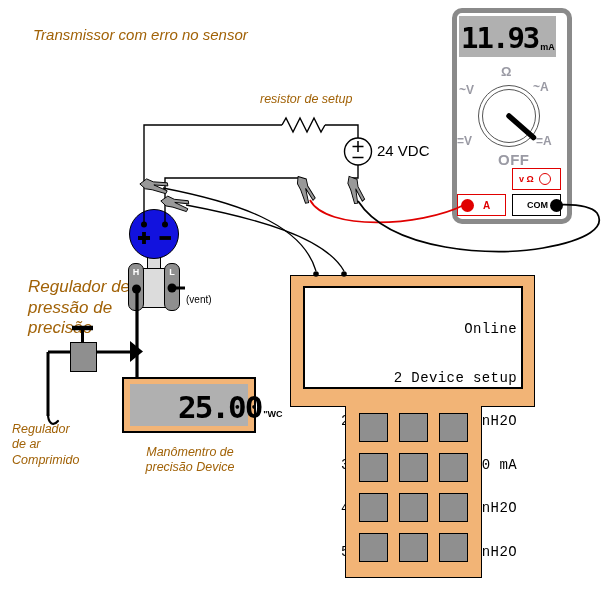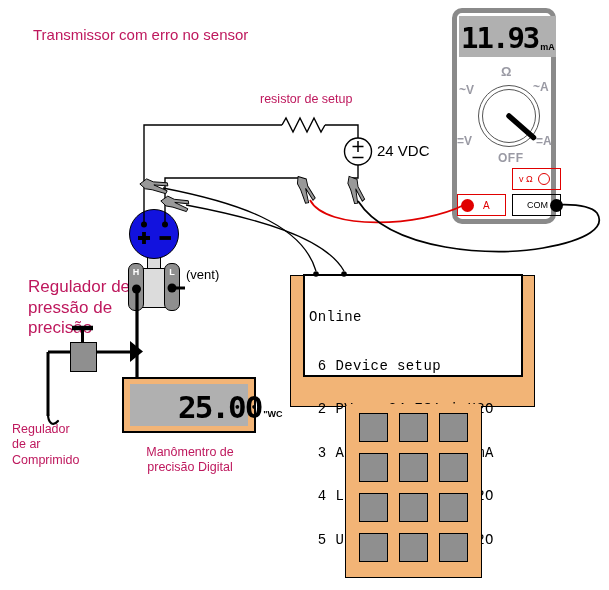--- a/index.html
+++ b/index.html
@@ -4,52 +4,52 @@
 <style>
   :root{
     --transmitter-blue:#1212DE; --device-tan:#F2B476; --lcd-gray:#B0B0B0;
     --key-gray:#8F8F8F; --probe-red:#E00000; --meter-frame:#8A8A8A;
     --dial-gray:#9A9AA4; --body-gray:#DCDCDC;
   }
   *{margin:0;padding:0;box-sizing:border-box;}
   body{background:#fff;font-family:"Liberation Sans",sans-serif;color:#000;}
   #canvas{position:relative;width:609px;height:590px;background:#fff;overflow:hidden;}
   .abs{position:absolute;}
-  .lbl{white-space:pre-line;line-height:1.22;color:#be185d;}
+  .lbl{font-style:italic;white-space:pre-line;line-height:1.22;color:#a16207;}
   svg.overlay{position:absolute;left:0;top:0;z-index:30;pointer-events:none;}
 
   
-  .meter{left:452px;top:8px;width:104px;height:216px;border:5px solid var(--meter-frame);
+  .meter{left:452px;top:8px;width:120px;height:216px;border:5px solid var(--meter-frame);
          border-radius:10px;background:#fff;z-index:4;}
   .meter-display{position:absolute;left:2px;top:3px;width:97px;height:41px;background:var(--lcd-gray);
          display:flex;align-items:flex-end;padding:1px 2px;}
   .seg{font-family:"DejaVu Sans Mono",monospace;font-weight:bold;font-size:29px;letter-spacing:-2px;line-height:36px;}
   .seg-unit{font-size:9px;font-weight:bold;margin-left:2px;margin-bottom:4px;letter-spacing:0;}
   .dial-ring{position:absolute;left:21px;top:72px;width:62px;height:62px;border:1.5px solid #555;border-radius:50%;}
   .dial-ring-inner{position:absolute;left:2.5px;top:2.5px;width:54px;height:54px;border:1px solid #555;border-radius:50%;}
   .dial-lbl{position:absolute;color:var(--dial-gray);font-size:12px;font-weight:bold;}
-  .jack{position:absolute;height:22px;display:flex;align-items:center;font-weight:normal;}
+  .jack{position:absolute;height:22px;display:flex;align-items:center;font-weight:bold;}
   .jack-red{border:1.5px solid var(--probe-red);color:var(--probe-red);}
   .jack-blk{border:1.5px solid #000;color:#000;}
   .plug{width:13px;height:13px;border-radius:50%;flex:0 0 auto;}
 
   
   .flange{background:var(--key-gray);border:1px solid #000;border-radius:7px;width:16px;height:48px;
           color:#fff;font-size:9px;font-weight:bold;text-align:center;padding-top:3px;z-index:6;}
   .xmtr-body{background:var(--body-gray);border:1px solid #000;z-index:5;}
   .xmtr-cell{left:129px;top:209px;width:50px;height:50px;background:var(--transmitter-blue);
              border:1px solid #000;border-radius:50%;z-index:7;}
 
   
   .tanbox{background:var(--device-tan);border:2px solid #000;}
   .lcd{background:var(--lcd-gray);display:flex;align-items:flex-end;padding:0 2px;}
   .hart-head{left:290px;top:275px;width:245px;height:132px;background:var(--device-tan);border:1.5px solid #000;z-index:4;}
-  .hart-screen{left:303px;top:274px;width:220px;height:103px;background:#fff;border:2px solid #000;z-index:5;
+  .hart-screen{left:303px;top:286px;width:220px;height:103px;background:#fff;border:2px solid #000;z-index:5;
                font-family:"Liberation Mono",monospace;font-size:14px;line-height:14.5px;letter-spacing:.4px;
-               padding:5px 4px;white-space:pre;}
+               padding:5px 4px;white-space:pre;text-align:right;}
   .hart-screen .first{margin-bottom:5px;}
   .hart-keypad{left:345px;top:406px;width:137px;height:172px;background:var(--device-tan);
                border:1.5px solid #000;border-top:none;z-index:5;
                display:grid;grid-template-columns:repeat(3,29px);grid-auto-rows:29px;gap:11px;
                padding:7px 0 0 13px;align-content:start;}
   .hart-patch{left:347px;top:404px;width:133px;height:5px;background:var(--device-tan);z-index:6;}
   .key{width:29px;height:29px;background:var(--key-gray);border:1px solid #000;}
   .regulator{left:70px;top:342px;width:27px;height:30px;background:var(--key-gray);border:1px solid #000;z-index:5;}
 </style>
 </head>
@@ -65,21 +65,21 @@
   <div class="abs meter">
     <div class="meter-display">
       <span class="seg">11.93</span>
       <span class="seg-unit">mA</span>
     </div>
     <div class="dial-lbl" style="left:44px;top:51px;font-size:13px;">Ω</div>
     <div class="dial-lbl" style="left:2px;top:70px;">~V</div>
     <div class="dial-lbl" style="left:76px;top:67px;">~A</div>
     <div class="dial-lbl" style="left:0px;top:121px;">=V</div>
     <div class="dial-lbl" style="left:79px;top:121px;">=A</div>
-    <div class="dial-lbl" style="left:41px;top:138px;font-size:12px;letter-spacing:.5px;">OFF</div>
+    <div class="dial-lbl" style="left:41px;top:138px;font-size:15px;letter-spacing:.5px;">OFF</div>
     <div class="dial-ring">
       <div class="dial-ring-inner"></div>
     </div>
     <div class="jack jack-red" style="left:55px;top:155px;width:49px;font-size:9px;padding-left:6px;">
       <span>v Ω</span>
       <span class="plug" style="border:1.5px solid var(--probe-red);margin-left:5px;width:12px;height:12px;"></span>
     </div>
     <div class="jack jack-red" style="left:0px;top:181px;width:49px;font-size:10px;">
       <span class="plug" style="background:var(--probe-red);margin-left:3px;"></span>
       <span style="margin-left:9px;">A</span>
@@ -92,42 +92,42 @@
 
   <div class="abs xmtr-body" style="left:147px;top:257px;width:14px;height:13px;"></div>
   <div class="abs xmtr-body" style="left:140px;top:268px;width:29px;height:40px;"></div>
   <div class="abs flange" style="left:128px;top:263px;">
     <span>H</span>
   </div>
   <div class="abs flange" style="left:164px;top:263px;">
     <span>L</span>
   </div>
   <div class="abs xmtr-cell"></div>
-  <div class="abs" style="left:186px;top:267px;font-size:13px;z-index:6;">(vent)</div>
+  <div class="abs" style="left:186px;top:294px;font-size:10px;z-index:6;">(vent)</div>
 
   <div class="abs regulator"></div>
   <div class="abs lbl" style="left:28px;top:277px;font-size:17px;">Regulador de
 pressão de
 precisão</div>
   <div class="abs lbl" style="left:12px;top:422px;font-size:12.5px;">Regulador
 de ar
 Comprimido</div>
 
   <div class="abs tanbox" style="left:122px;top:377px;width:134px;height:56px;z-index:4;"></div>
   <div class="abs lcd" style="left:130px;top:384px;width:118px;height:42px;z-index:5;padding-left:48px;">
     <span class="seg" style="font-size:31px;line-height:38px;">25.00</span>
     <span class="seg-unit" style="margin-bottom:7px;">"WC</span>
   </div>
   <div class="abs lbl" style="left:124px;top:445px;width:132px;font-size:12.5px;text-align:center;">Manômentro de
-precisão Digital</div>
+precisão Device</div>
 
   <div class="abs hart-head"></div>
   <div class="abs hart-screen">
     <div class="first">Online</div>
-    <div> 6 Device setup</div>
+    <div> 2 Device setup</div>
     <div> 2 PV    24.781 inH2O</div>
     <div> 3 AO       11.930 mA</div>
     <div> 4 LRV    0.000 inH2O</div>
     <div> 5 URV   50.000 inH2O</div>
   </div>
   <div class="abs hart-keypad" id="keypad">
       <div class="key"></div>
       <div class="key"></div>
       <div class="key"></div>
       <div class="key"></div>

